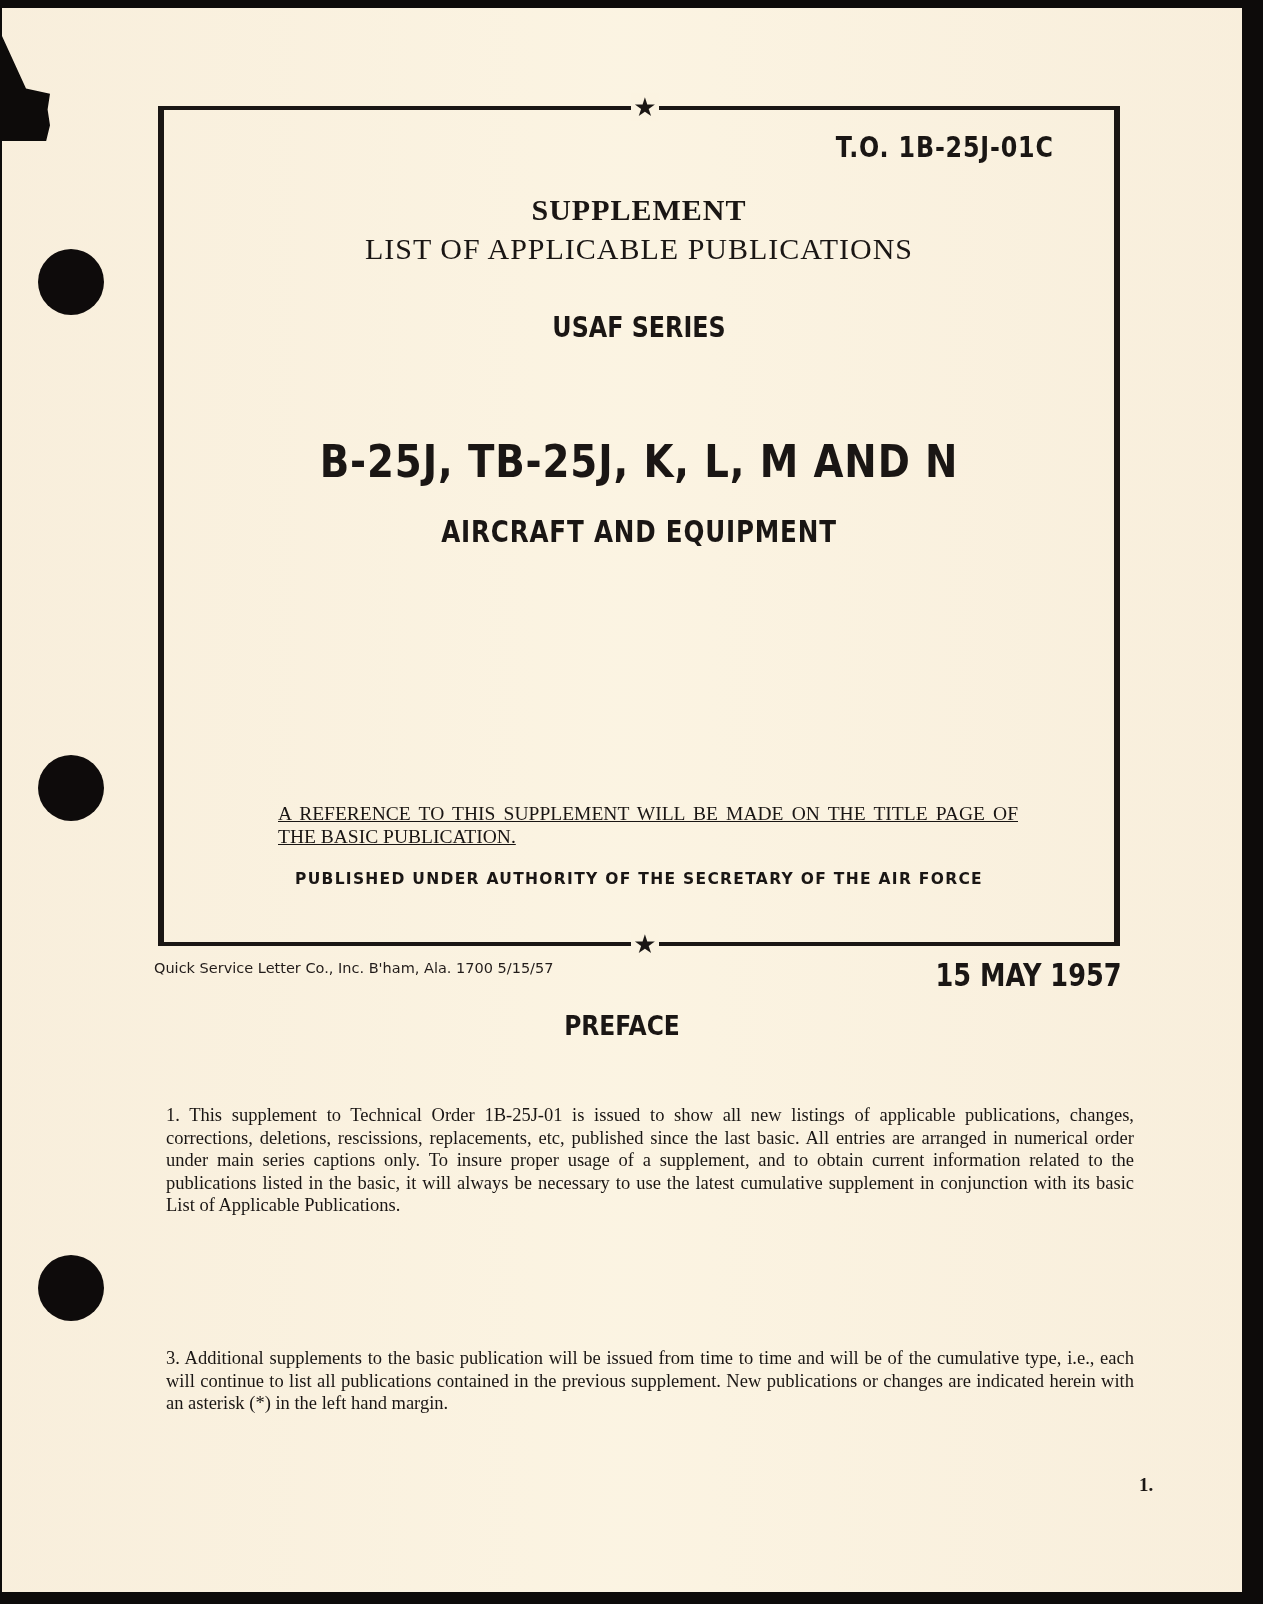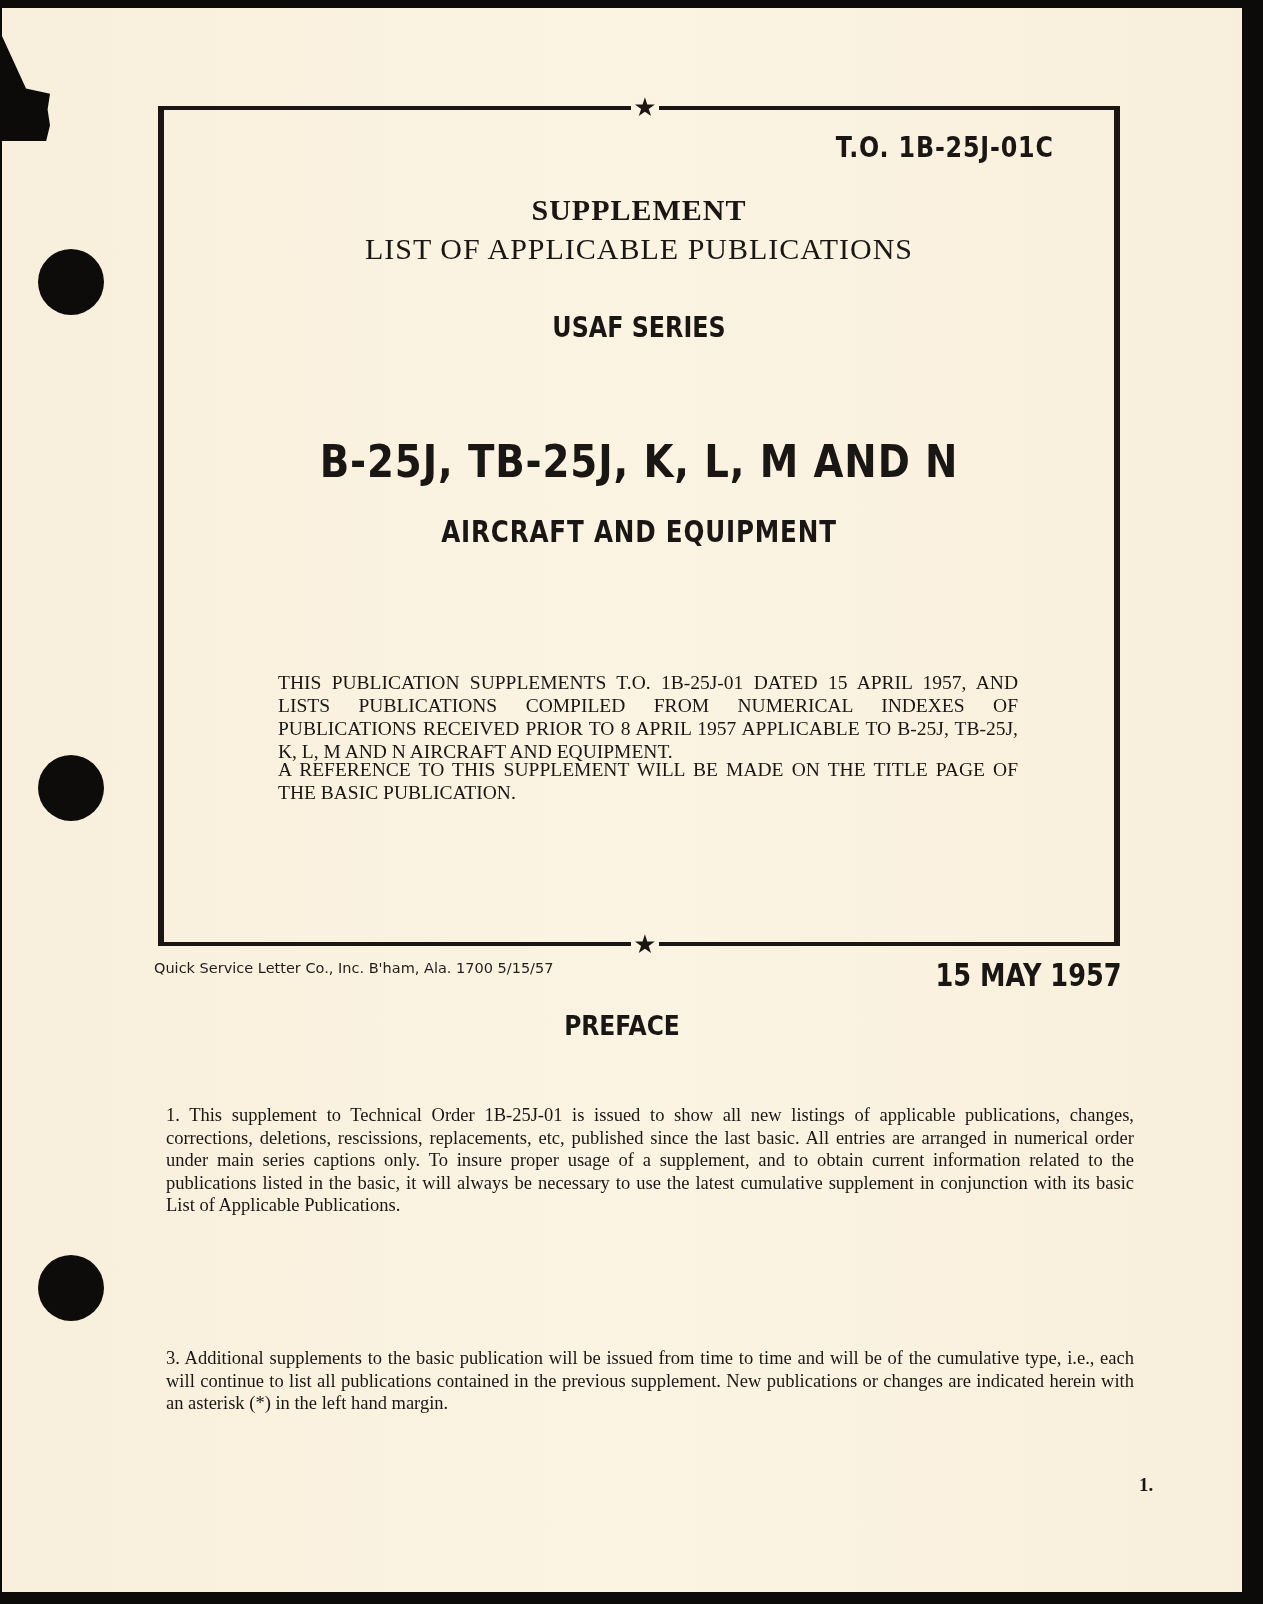--- a/index.html
+++ b/index.html
@@ -42,21 +42,21 @@
   .h-supp { top: 83px; font-size: 30px; font-weight: bold; letter-spacing: 1px; }
   .h-list { top: 122px; font-size: 30px; font-weight: normal; letter-spacing: 1px; }
   .h-series { top: 200px; font-family: "DejaVu Sans", sans-serif; font-weight: bold; font-size: 29px; transform: scaleX(0.82); }
   .h-models { top: 326px; font-family: "DejaVu Sans", sans-serif; font-weight: bold; font-size: 44px; letter-spacing: 1px; transform: scaleX(0.88); }
   .h-equip { top: 404px; font-family: "DejaVu Sans", sans-serif; font-weight: bold; font-size: 30px; letter-spacing: 1px; transform: scaleX(0.82); }
   .intro {
     position: absolute; left: 114px; width: 740px; font-size: 19.5px; line-height: 23px; text-align: justify;
     text-align-last: left;
   }
   .intro1 { top: 561px; }
-  .intro2 { top: 648px; }
+  .intro2 { top: 692px; text-decoration: underline; }
   .authority {
     position: absolute; left: 0; width: 100%; top: 760px; text-align: center;
     font-family: "DejaVu Sans", sans-serif; font-weight: bold; font-size: 15.5px; letter-spacing: 1.3px;
   }
   .printer {
     position: absolute; left: 152px; top: 952px; font-family: "DejaVu Sans", sans-serif; font-size: 14.5px;
     font-weight: normal; color: #221c1a;
   }
   .date {
     position: absolute; right: 120px; top: 948px; font-family: "DejaVu Sans", sans-serif; font-weight: bold;
@@ -90,23 +90,23 @@
     <div class="star" style="left:467px; top:-17px;">★</div>
     <div class="star" style="left:467px; top:820px;">★</div>
 
     <div class="to-num">T.O. 1B-25J-01C</div>
     <div class="ctr h-supp">SUPPLEMENT</div>
     <div class="ctr h-list">LIST OF APPLICABLE PUBLICATIONS</div>
     <div class="ctr h-series">USAF SERIES</div>
     <div class="ctr h-models">B-25J, TB-25J, K, L, M AND N</div>
     <div class="ctr h-equip">AIRCRAFT AND EQUIPMENT</div>
 
-    <div class="intro intro1">THIS PUBLICATION SUPPLEMENTS T.O. 1B-25J-01 DATED 15 APRIL 1957, AND LISTS PUBLICATIONS COMPILED FROM NUMERICAL INDEXES OF PUBLICATIONS RECEIVED PRIOR TO 8 APRIL 1957 APPLICABLE TO B-25J, TB-25J, K, L, M AND N AIRCRAFT AND EQUIPMENT.</div>
     <div class="intro intro2">A REFERENCE TO THIS SUPPLEMENT WILL BE MADE ON THE TITLE PAGE OF THE BASIC PUBLICATION.</div>
 
+    <div class="authority">PUBLISHED UNDER AUTHORITY OF THE SECRETARY OF THE AIR FORCE</div>
   </div>
 
   <div class="printer">Quick Service Letter Co., Inc. B'ham, Ala. 1700 5/15/57</div>
   <div class="date">15 MAY 1957</div>
 
   <div class="preface-title">PREFACE</div>
   <p class="para p1">1. This supplement to Technical Order 1B-25J-01 is issued to show all new listings of applicable publications, changes, corrections, deletions, rescissions, replacements, etc, published since the last basic. All entries are arranged in numerical order under main series captions only. To insure proper usage of a supplement, and to obtain current information related to the publications listed in the basic, it will always be necessary to use the latest cumulative supplement in conjunction with its basic List of Applicable Publications.</p>
   <p class="para p3">3. Additional supplements to the basic publication will be issued from time to time and will be of the cumulative type, i.e., each will continue to list all publications contained in the previous supplement. New publications or changes are indicated herein with an asterisk (*) in the left hand margin.</p>
 
   <div class="pageno">1.</div>

